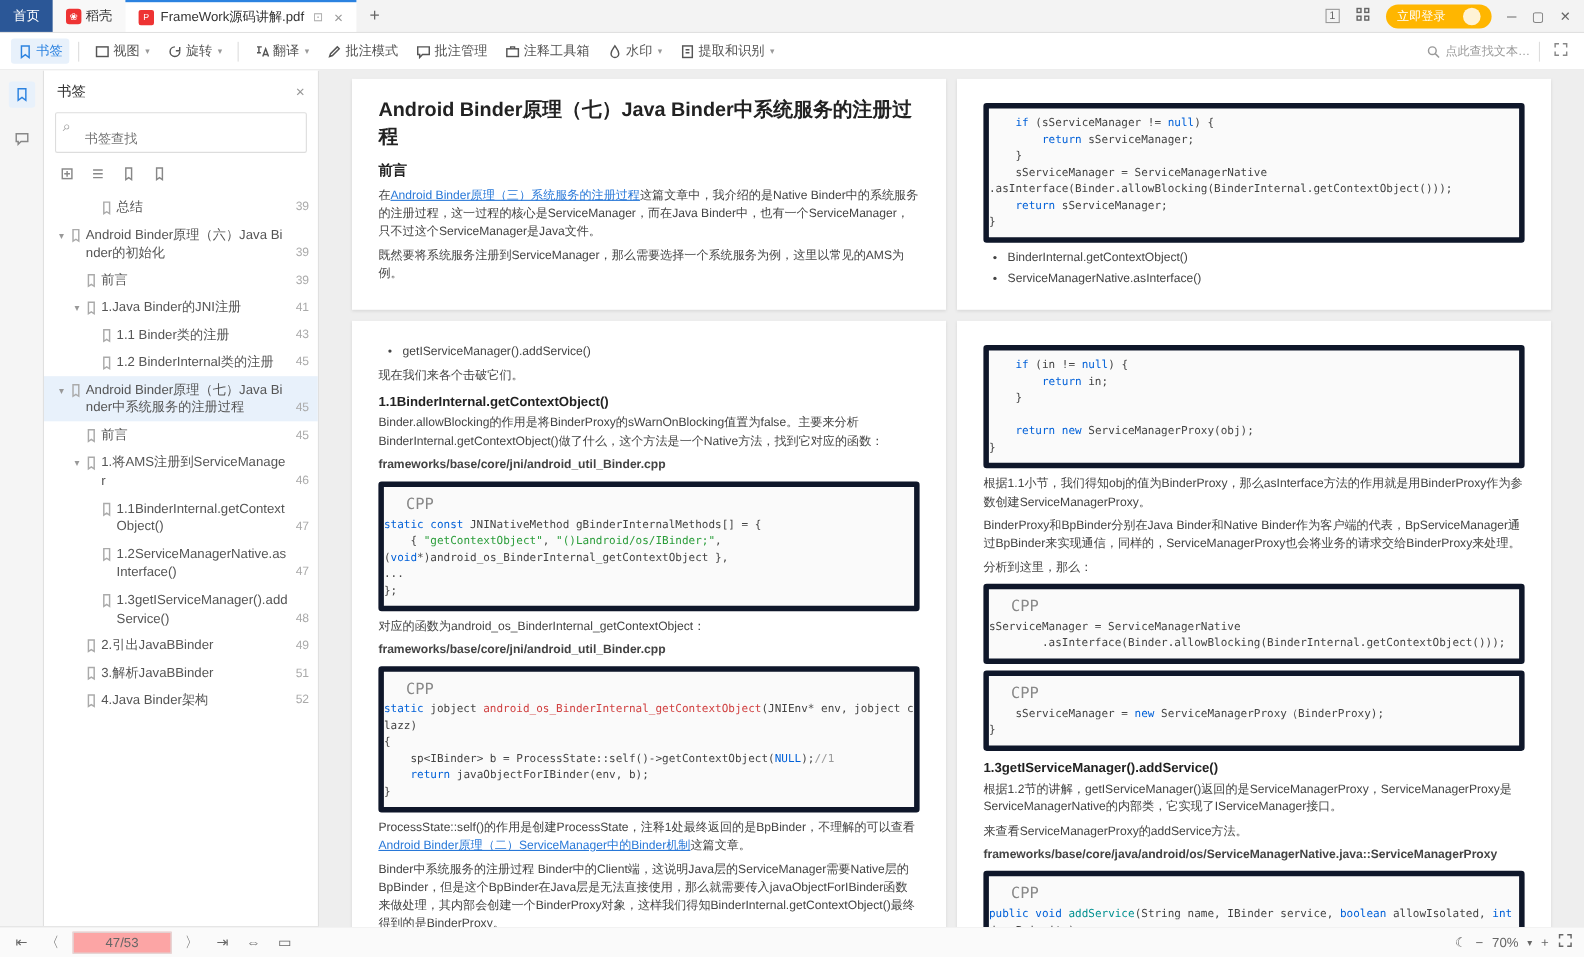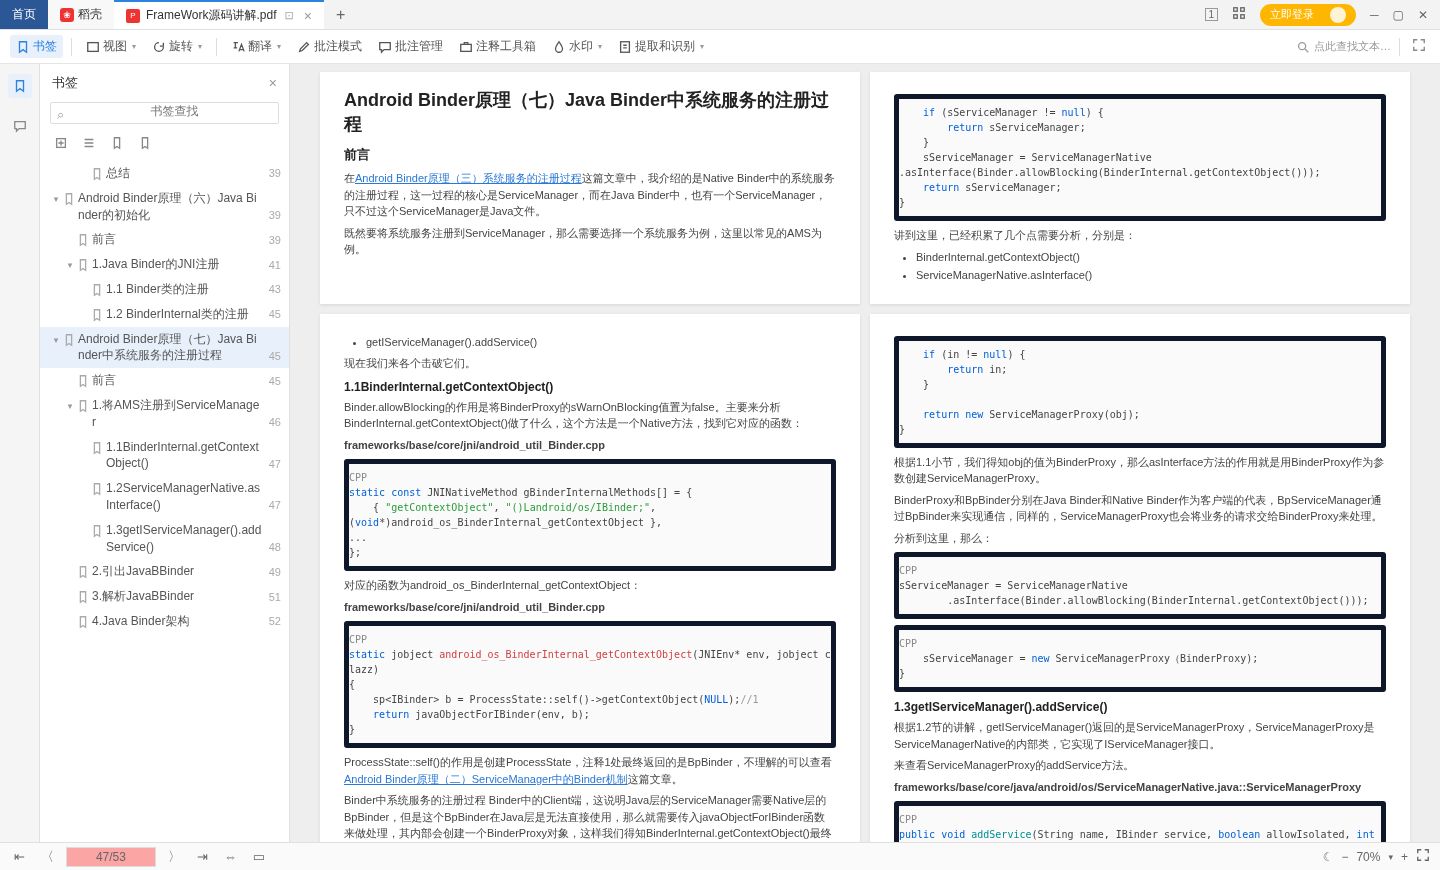--- a/index.html
+++ b/index.html
@@ -36,21 +36,21 @@
 .body { flex: 1; display: flex; overflow: hidden; }
 .leftrail { width: 40px; background: #f5f5f5; border-right: 1px solid #e0e0e0; display: flex; flex-direction: column; align-items: center; padding-top: 10px; gap: 16px; }
 .leftrail .ritem { width: 24px; height: 24px; display: flex; align-items: center; justify-content: center; color: #888; cursor: pointer; border-radius: 3px; }
 .leftrail .ritem.active { color: #2b82e0; background: #e8f1fb; }
 
 
 .bmpanel { width: 250px; background: #fff; border-right: 1px solid #e0e0e0; display: flex; flex-direction: column; }
 .bmpanel .bmhead { display: flex; align-items: center; justify-content: space-between; padding: 10px 12px; font-size: 13px; }
 .bmpanel .bmhead .close { color: #999; cursor: pointer; font-size: 14px; }
 .bmpanel .bmsearch { margin: 0 10px 8px 10px; position: relative; }
-.bmpanel .bmsearch input { width: 100%; padding: 1px 6px 5px 26px; border: 1px solid #ddd; border-radius: 2px; font-size: 12px; text-align: center; }
+.bmpanel .bmsearch input { width: 100%; padding: 16px 6px 5px 26px; border: 1px solid #ddd; border-radius: 2px; font-size: 12px; }
 .bmpanel .bmsearch .sico { position: absolute; left: 7px; top: 5px; color: #999; font-size: 13px; }
 .bmpanel .bmicons { display: flex; gap: 14px; padding: 4px 14px 8px 14px; color: #888; font-size: 13px; }
 .bmpanel .bmtree { flex: 1; overflow-y: auto; padding-bottom: 10px; }
 .bmitem { display: flex; align-items: flex-start; padding: 4px 8px 4px 0; cursor: pointer; font-size: 12px; color: #555; line-height: 1.4; }
 .bmitem.selected { background: #e8f1fb; }
 .bmitem .arrow { width: 12px; text-align: center; color: #999; font-size: 9px; flex-shrink: 0; margin-top: 3px; }
 .bmitem .bico { width: 12px; height: 12px; margin-right: 4px; flex-shrink: 0; color: #aaa; margin-top: 2px; }
 .bmitem .label { flex: 1; word-break: break-all; }
 .bmitem .pg { color: #aaa; font-size: 11px; margin-left: 6px; flex-shrink: 0; align-self: flex-end; }
 .bmitem.d0 { padding-left: 10px; }
@@ -62,21 +62,21 @@
 .pagerow { display: flex; justify-content: center; gap: 10px; margin-bottom: 10px; }
 .page { background: #fff; width: 540px; min-height: 380px; padding: 16px 24px; font-size: 11px; color: #444; box-shadow: 0 1px 3px rgba(0,0,0,0.1); }
 .page h1 { font-size: 18px; font-weight: bold; margin-bottom: 10px; color: #222; }
 .page h2 { font-size: 13px; font-weight: bold; margin: 10px 0 6px 0; color: #222; }
 .page h3 { font-size: 12px; font-weight: bold; margin: 8px 0 5px 0; color: #222; }
 .page p { margin: 5px 0; line-height: 1.5; }
 .page a { color: #2878d8; text-decoration: underline; }
 .page ul { margin: 4px 0 4px 22px; }
 .page li { margin: 2px 0; line-height: 1.5; }
 .codeblock { background: #fafafa; border: 5px solid #0f172a; border-radius: 3px; padding: 6px 0; margin: 6px 0; font-family: "Consolas", monospace; font-size: 10px; line-height: 1.5; white-space: pre-wrap; word-break: break-all; }
-.codeblock .lang { color: #888; font-size: 10px; }
+.codeblock .lang { color: #888; font-size: 14px; margin-left: 20px; }
 .codeblock .kw-blue { color: #0060d8; }
 .codeblock .kw-cyan { color: #009090; }
 .codeblock .kw-red { color: #d04040; }
 .codeblock .kw-green { color: #2a9d3a; }
 .codeblock .cm { color: #999; }
 
 
 .statusbar { height: 28px; border-top: 1px solid #e0e0e0; background: #fafafa; display: flex; align-items: center; padding: 0 10px; gap: 10px; font-size: 12px; color: #666; }
 .statusbar .nav { display: flex; align-items: center; gap: 8px; }
 .statusbar .nav .nbtn { cursor: pointer; padding: 2px 4px; font-size: 13px; }
@@ -374,21 +374,20 @@
         </div>
 
         <div class="page" style="min-height:180px;">
           <div class="codeblock">    <span class="kw-blue">if</span> (sServiceManager != <span class="kw-blue">null</span>) {
         <span class="kw-blue">return</span> sServiceManager;
     }
     sServiceManager = ServiceManagerNative
 .asInterface(Binder.allowBlocking(BinderInternal.getContextObject()));
     <span class="kw-blue">return</span> sServiceManager;
 }</div>
-          <p>讲到这里，已经积累了几个点需要分析，分别是：</p>
           <ul>
             <li>BinderInternal.getContextObject()</li>
             <li>ServiceManagerNative.asInterface()</li>
           </ul>
         </div>
       </div>
 
       <div class="pagerow">
 
         <div class="page">

